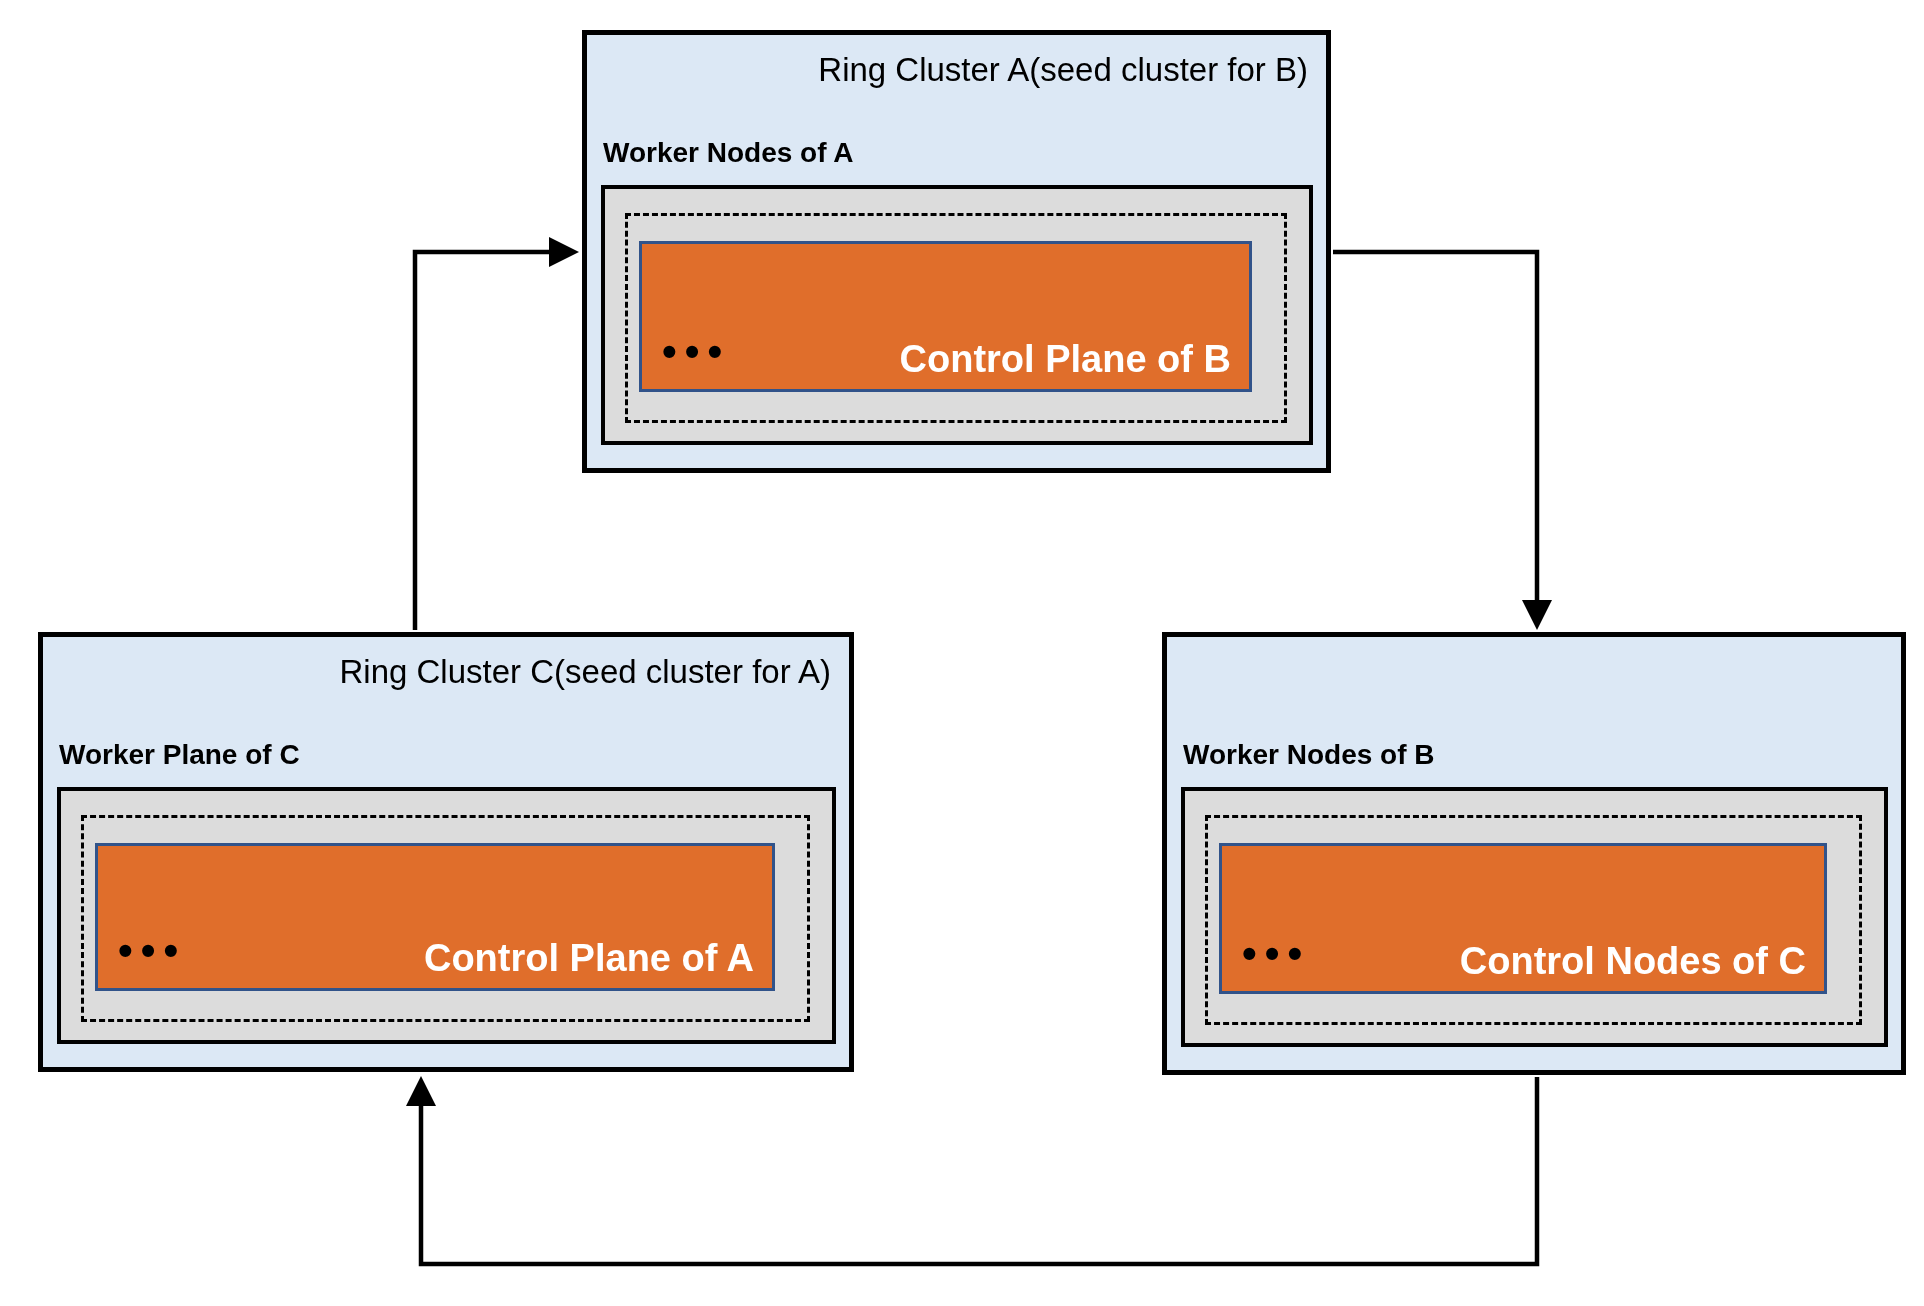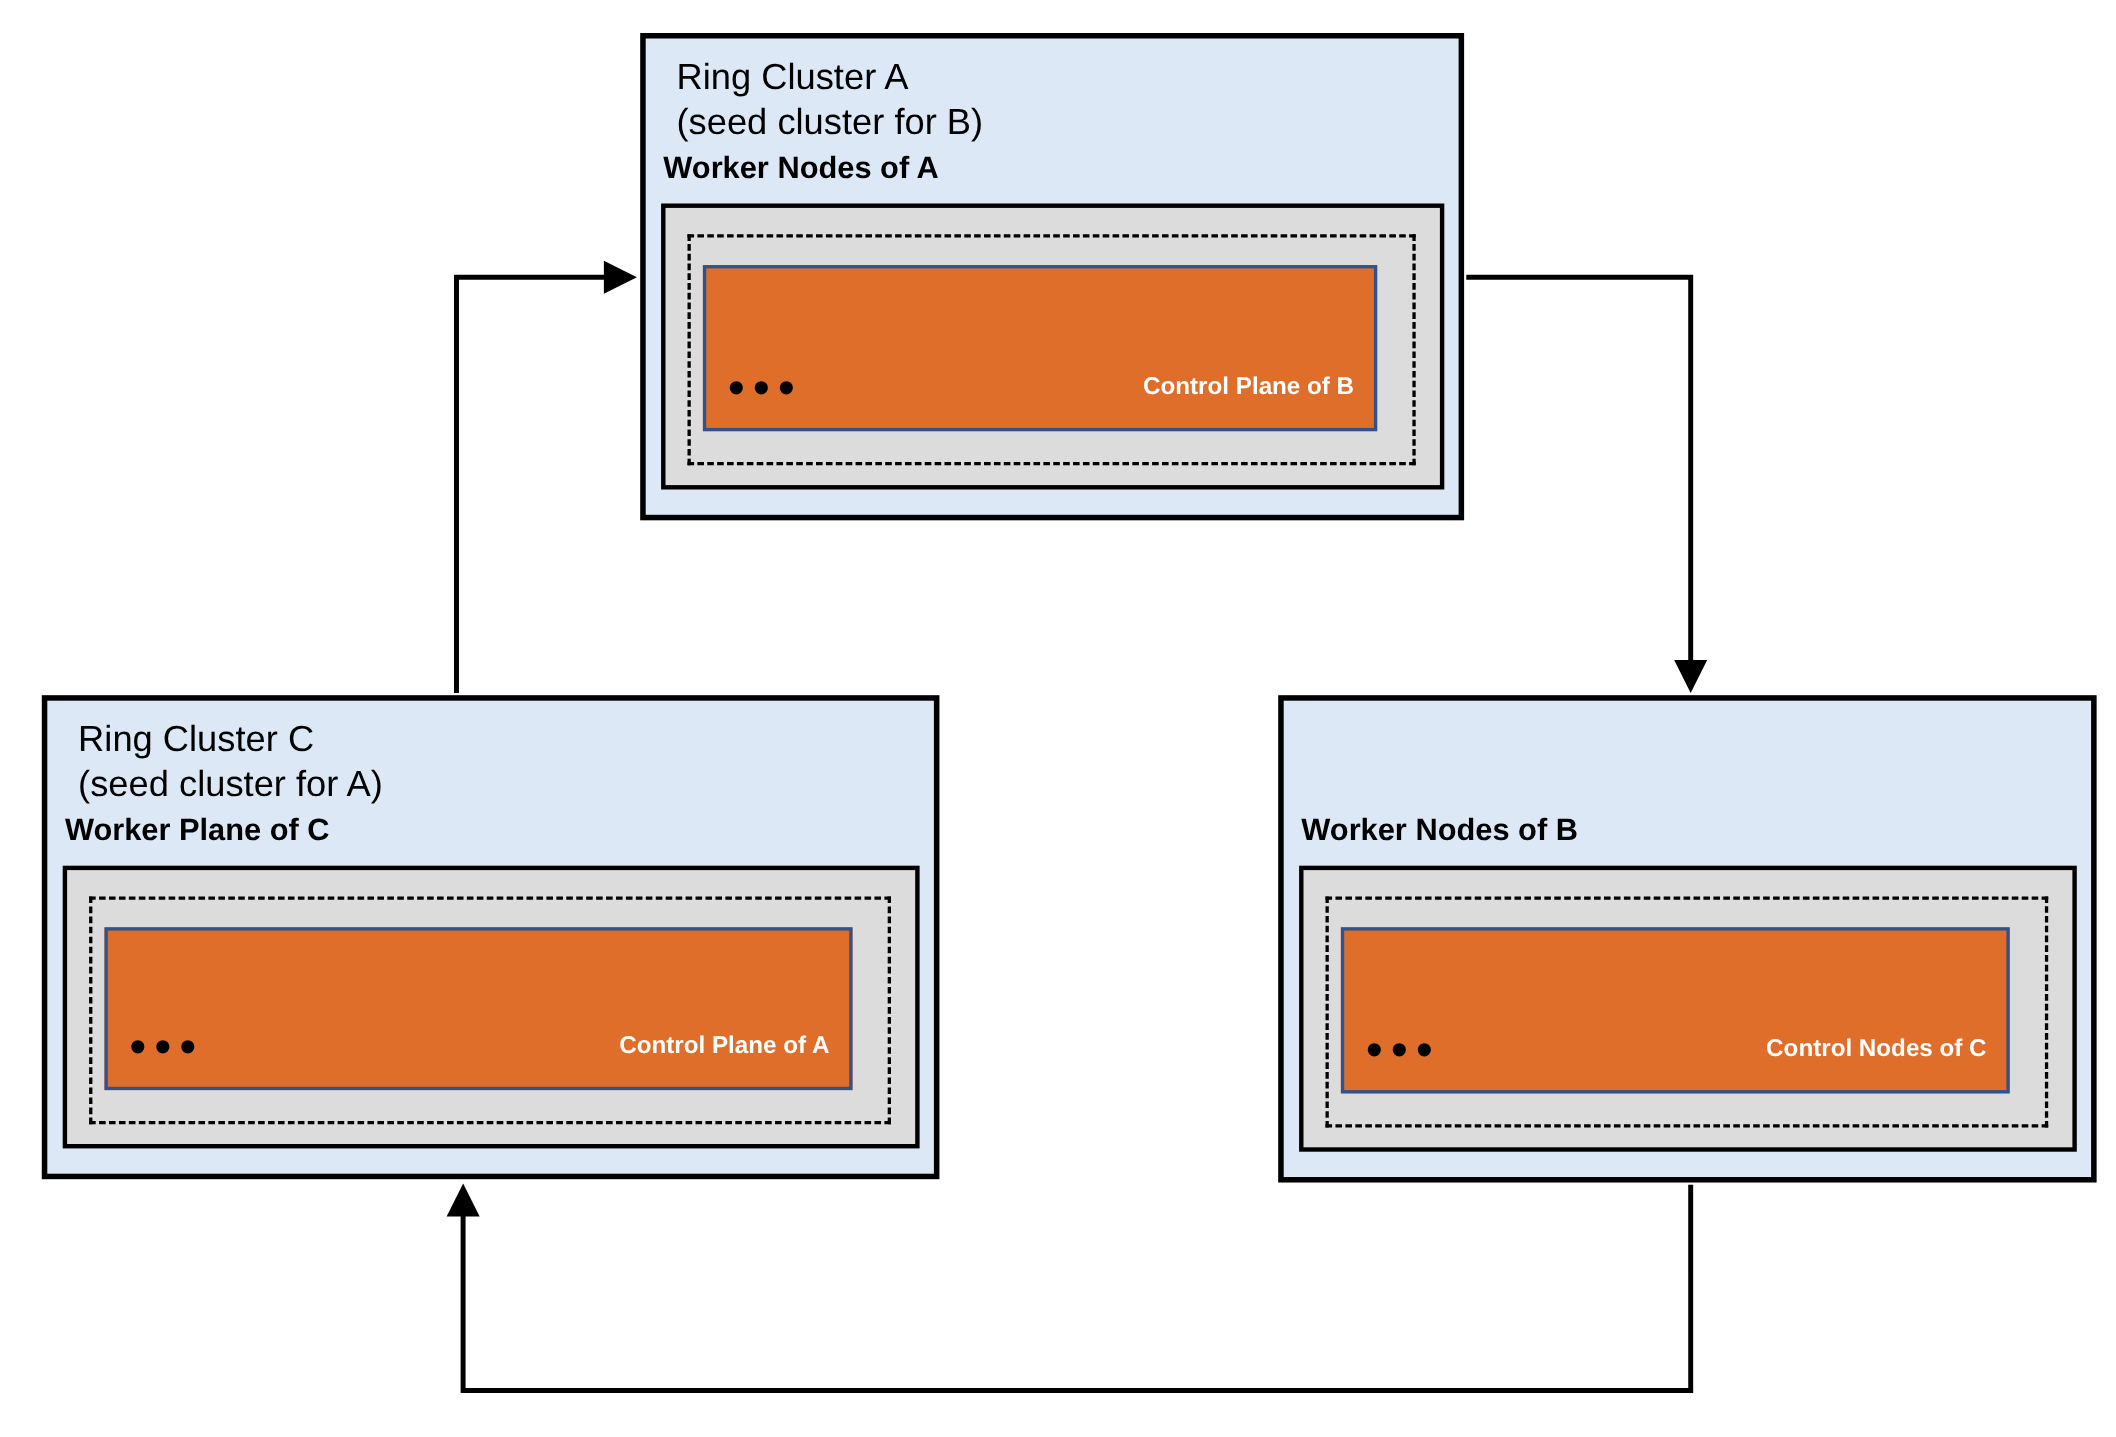--- a/index.html
+++ b/index.html
@@ -14,22 +14,22 @@
   html,body{margin:0;padding:0;background:#ffffff;}
   .canvas{
     position:relative;width:1924px;height:1306px;background:#ffffff;overflow:hidden;
     font-family:"Liberation Sans",sans-serif;color:var(--text);
   }
   .cluster{
     position:absolute;background:var(--cluster-bg);
     border:5px solid var(--line);box-sizing:border-box;
   }
   .title-row{
-    display:flex;justify-content:flex-start;align-items:flex-start;
-    padding:14px 18px 0 28px;font-size:33px;line-height:1.25;white-space:nowrap;flex-direction:column;
+    display:flex;justify-content:flex-end;align-items:flex-start;
+    padding:14px 18px 0 28px;font-size:33px;line-height:1.25;white-space:nowrap;
   }
   .worker-label{
     position:absolute;top:102px;left:16px;font-size:28px;font-weight:bold;white-space:nowrap;
   }
   .node-box{
     position:absolute;left:14px;right:13px;top:150px;bottom:23px;
     background:var(--worker-box-bg);border:4px solid var(--line);
   }
   .dashed-box{
     position:absolute;left:20px;right:22px;top:24px;bottom:18px;
@@ -37,21 +37,21 @@
   }
   .control-plane{
     position:absolute;left:11px;right:32px;top:25px;bottom:28px;
     background:var(--control-plane-bg);border:3px solid var(--control-plane-border);
   }
   .dots{
     position:absolute;left:20px;bottom:16px;font-size:42px;line-height:1;
     letter-spacing:8px;font-weight:bold;color:var(--line);
   }
   .cp-label{
-    position:absolute;right:18px;bottom:25px;font-size:22px;font-weight:bold;
+    position:absolute;right:18px;bottom:8px;font-size:38px;font-weight:bold;
     color:var(--control-plane-text);white-space:nowrap;
   }
   .connectors{position:absolute;left:0;top:0;pointer-events:none;}
   .connectors polyline{fill:none;stroke:var(--line);stroke-width:4.5;}
   .connectors polygon{fill:var(--line);stroke:none;}
   
   #cluster-a{left:582px;top:30px;width:749px;height:443px;}
   #cluster-c{left:38px;top:632px;width:816px;height:440px;}
   #cluster-b{left:1162px;top:632px;width:744px;height:443px;}
 </style>

